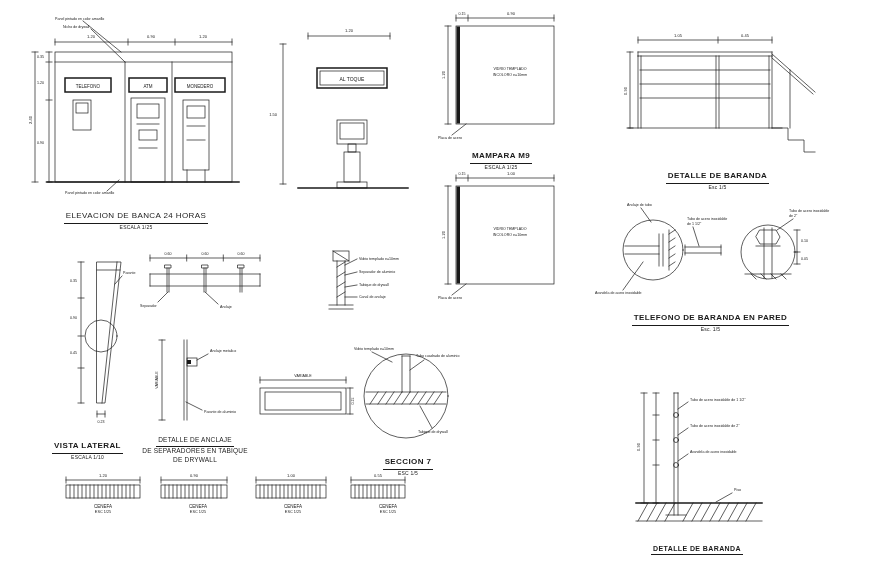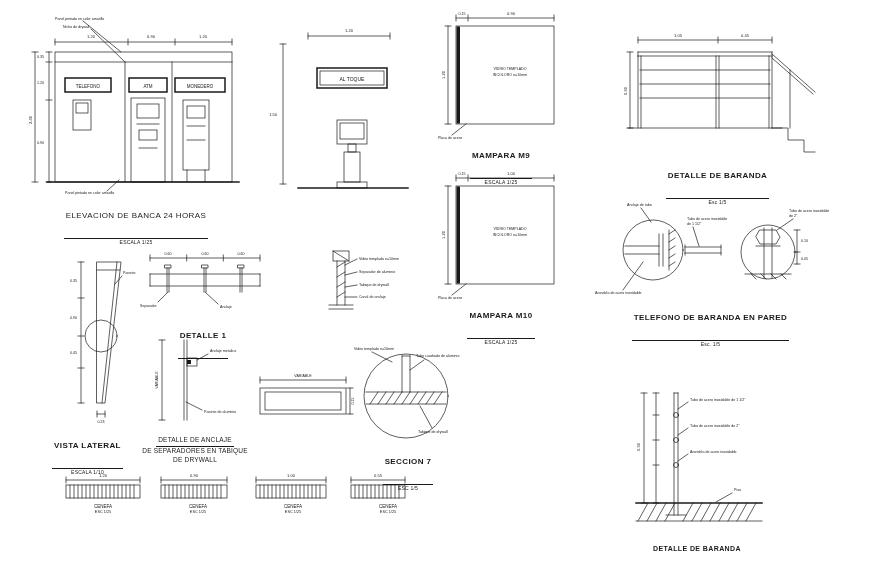--- a/index.html
+++ b/index.html
@@ -5,21 +5,21 @@
   html,body{margin:0;padding:0;background:#ffffff}
   .sheet{position:relative;width:870px;height:563px;background:#fff;font-family:"Liberation Sans",sans-serif;color:#1a1a1a;overflow:hidden}
   figure.d{position:absolute;margin:0}
   .d svg{display:block;overflow:visible}
   svg text{font-family:"Liberation Sans",sans-serif;fill:#1a1a1a}
   .ln{stroke:#1a1a1a;stroke-width:.7;fill:none;stroke-linecap:square}
   .thk{stroke:#1a1a1a;stroke-width:1.5;fill:none;stroke-linecap:square}
   .fil{fill:#1a1a1a;stroke:none}
   .tx36{font-size:3.6px}.tx4{font-size:4px}.tx45{font-size:4.5px}.tx5{font-size:5px}
   figcaption{text-align:center;margin-top:2px;line-height:1.35}
-  .t{font-size:8px;letter-spacing:.4px;white-space:nowrap;display:inline-block;border-bottom:1px solid #1a1a1a;padding:0 2px 16px}
+  .t{font-size:8px;letter-spacing:.4px;white-space:nowrap;display:inline-block;border-bottom:1px solid #1a1a1a;padding:0 2px 1px}
   .tb{font-weight:bold}
   .sc{font-size:5px;letter-spacing:.2px;display:block}
   .t3{font-size:6.5px;letter-spacing:.2px;display:block;white-space:nowrap}
   .u{border-bottom:1px solid #1a1a1a;display:inline-block;padding:0 2px 1px}
   .striplab{font-size:4.5px;display:block}
   .stripsc{font-size:3.8px;display:block}
 </style>
 </head>
 <body>
 
@@ -157,24 +157,20 @@
       <text x="75" y="6.5" class="tx4" text-anchor="middle">1.00</text>
       <rect class="ln" x="20" y="18" width="98" height="98"></rect>
       <rect class="fil" x="20.5" y="18.5" width="3.5" height="97"></rect>
       <text x="74" y="62" class="tx36" text-anchor="middle">VIDRIO TEMPLADO</text>
       <text x="74" y="68" class="tx36" text-anchor="middle">INCOLORO e=10mm</text>
       <path class="ln" d="M12,18 V116 M9,18 H15 M9,116 H15"></path>
       <text x="9" y="67" class="tx4" text-anchor="middle" transform="rotate(-90 9 67)">1.20</text>
       <path class="ln" d="M30,116 L16,127"></path>
       <text x="2" y="131" class="tx36">Placa de acero</text>
     </svg>
-    <figcaption class="cap">
-      <span class="t tb">MAMPARA M10</span>
-      <span class="sc">ESCALA 1/25</span>
-    </figcaption>
   </figure>
 
   <figure class="d" style="left:593px;top:200px;width:235px">
     <svg width="235" height="102" viewBox="0 0 235 102">
       <g>
         <circle class="ln" cx="60" cy="50" r="30"></circle>
         <path class="ln" d="M32,46 H66 M32,54 H66 M66,34 V66 M70,34 V66 M76,30 V70"></path>
         <path class="ln" d="M76,34 l6,-4 M76,42 l6,-4 M76,50 l6,-4 M76,58 l6,-4 M76,66 l6,-4"></path>
       </g>
       <text x="34" y="6" class="tx36">Anclaje de tubo</text>
@@ -236,23 +232,20 @@
         <path class="ln" d="M12,24 H122 M12,36 H122 M12,24 V36 M122,24 V36"></path>
         <path class="ln" d="M29,18 V42 M31,18 V42 M27,15 h6 v3 h-6 Z"></path>
         <path class="ln" d="M66,18 V42 M68,18 V42 M64,15 h6 v3 h-6 Z"></path>
         <path class="ln" d="M102,18 V42 M104,18 V42 M100,15 h6 v3 h-6 Z"></path>
       </g>
       <path class="ln" d="M30,42 L20,52"></path>
       <text x="2" y="57" class="tx36">Separador</text>
       <path class="ln" d="M67,42 L80,54"></path>
       <text x="82" y="58" class="tx36">Anclaje</text>
     </svg>
-    <figcaption class="cap">
-      <span class="t tb">DETALLE 1</span>
-    </figcaption>
   </figure>
 
   <figure class="d" style="left:283px;top:245px;width:115px">
     <svg width="115" height="92" viewBox="0 0 115 92">
       <g>
         <rect class="ln" x="50" y="6" width="16" height="10"></rect>
         <path class="ln" d="M50,6 L66,16"></path>
         <path class="ln" d="M54,16 V60 M62,16 V60"></path>
         <path class="ln" d="M54,22 l8,-5 M54,32 l8,-5 M54,42 l8,-5 M54,52 l8,-5"></path>
         <path class="ln" d="M46,60 H70 M46,64 H70"></path>

